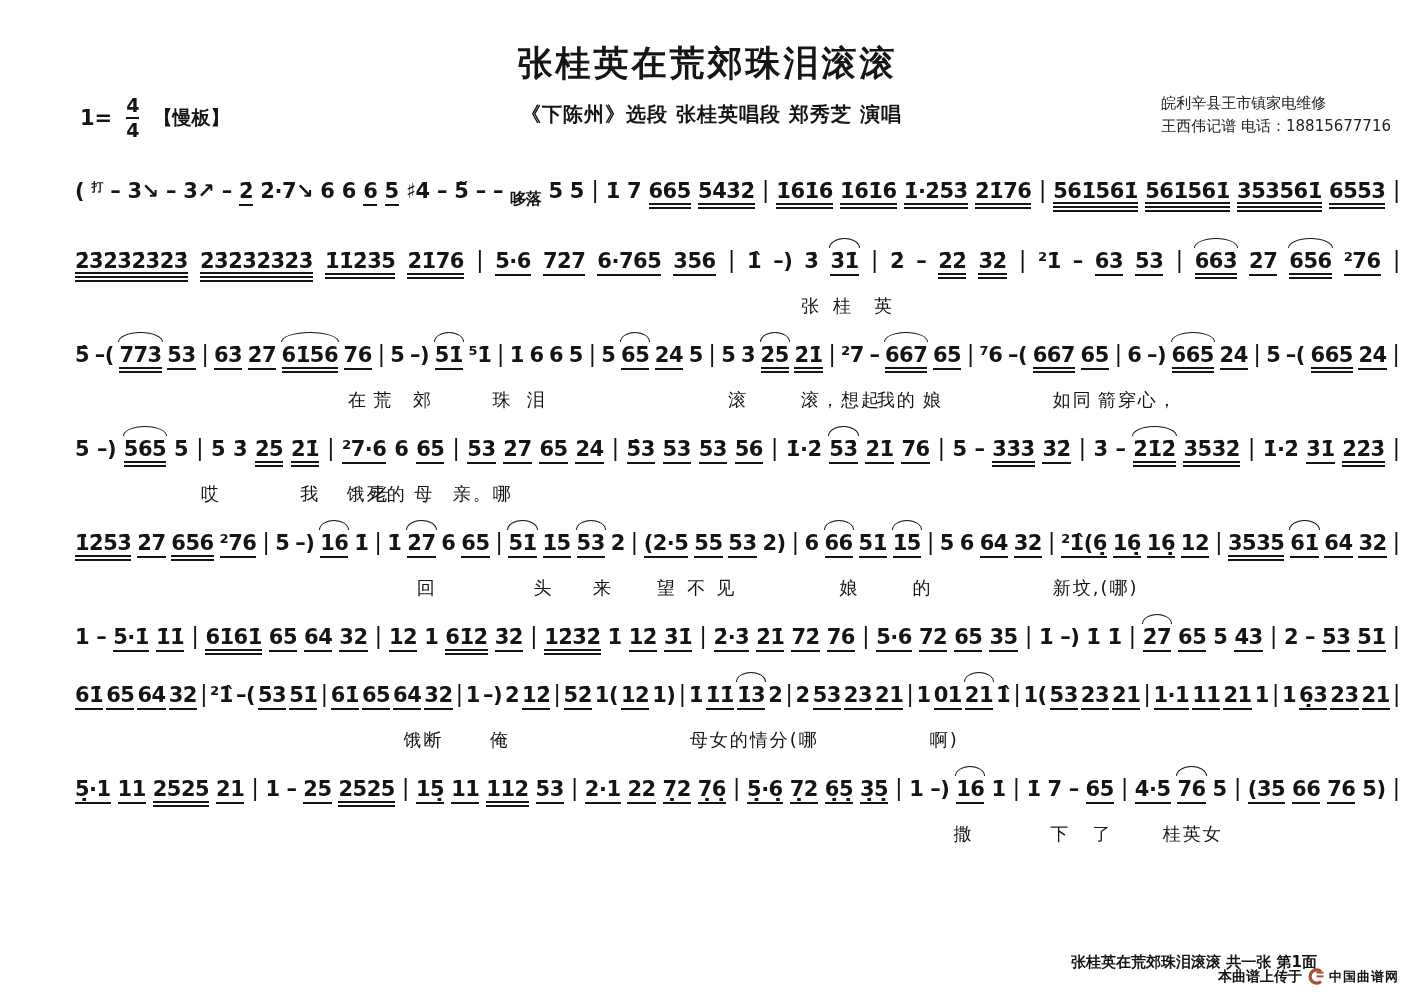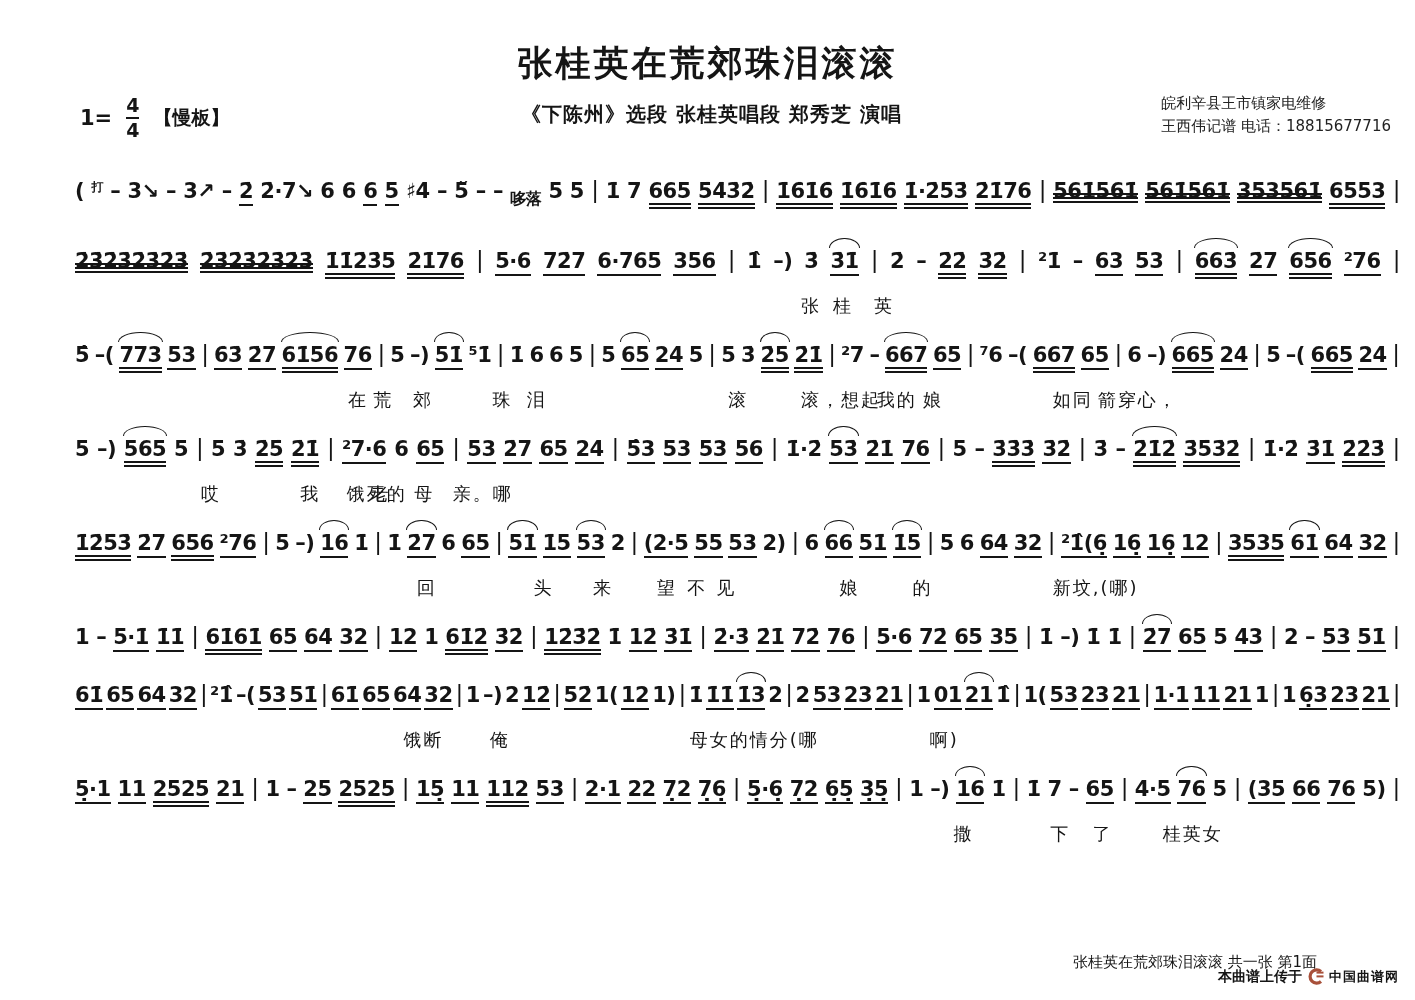--- a/index.html
+++ b/index.html
@@ -29,31 +29,31 @@
   .voc{font-size:16px;font-weight:600;align-self:center;letter-spacing:0;}
   .orn{font-size:12px;align-self:flex-start;margin-top:2px;letter-spacing:0;}
 
   .u1{background:linear-gradient(#151515,#151515);background-size:100% 2px;
       background-position:0 100%;background-repeat:no-repeat;padding-bottom:3px;}
   .u2{background-image:linear-gradient(#151515,#151515),linear-gradient(#151515,#151515);
       background-size:100% 2px;background-position:0 100%,0 calc(100% - 4px);
       background-repeat:no-repeat;padding-bottom:6px;}
   .u3{background-image:linear-gradient(#151515,#151515),linear-gradient(#151515,#151515),linear-gradient(#151515,#151515);
       background-size:100% 2px;background-position:0 100%,0 calc(100% - 4px),0 calc(100% - 8px);
-      background-repeat:no-repeat;}
+      background-repeat:no-repeat;padding-bottom:9px;}
   .a::before{content:"";position:absolute;left:-1px;right:-1px;top:-11px;height:9px;
       border:1.6px solid #151515;border-bottom:none;
       border-radius:50% 50% 0 0 / 100% 100% 0 0;}
 
   .lyric-row{position:relative;height:36px;font-size:18px;font-weight:500;}
   .lyric-row.empty{height:12px;}
   .syl{position:absolute;top:3px;white-space:nowrap;letter-spacing:2px;}
 
   
-  .f1{position:absolute;right:98px;bottom:28px;font-size:15px;font-weight:400;}
+  .f1{position:absolute;right:98px;bottom:28px;font-size:15px;font-weight:700;}
   .f2{position:absolute;right:16px;bottom:14px;font-size:14px;font-weight:600;
       display:flex;gap:5px;}
   .logo-text{font-weight:bold;font-size:13px;letter-spacing:1px;}
 </style>
 </head>
 <body>
 
 <div class="page">
 
   <h1 class="title">张桂英在荒郊珠泪滚滚</h1>

